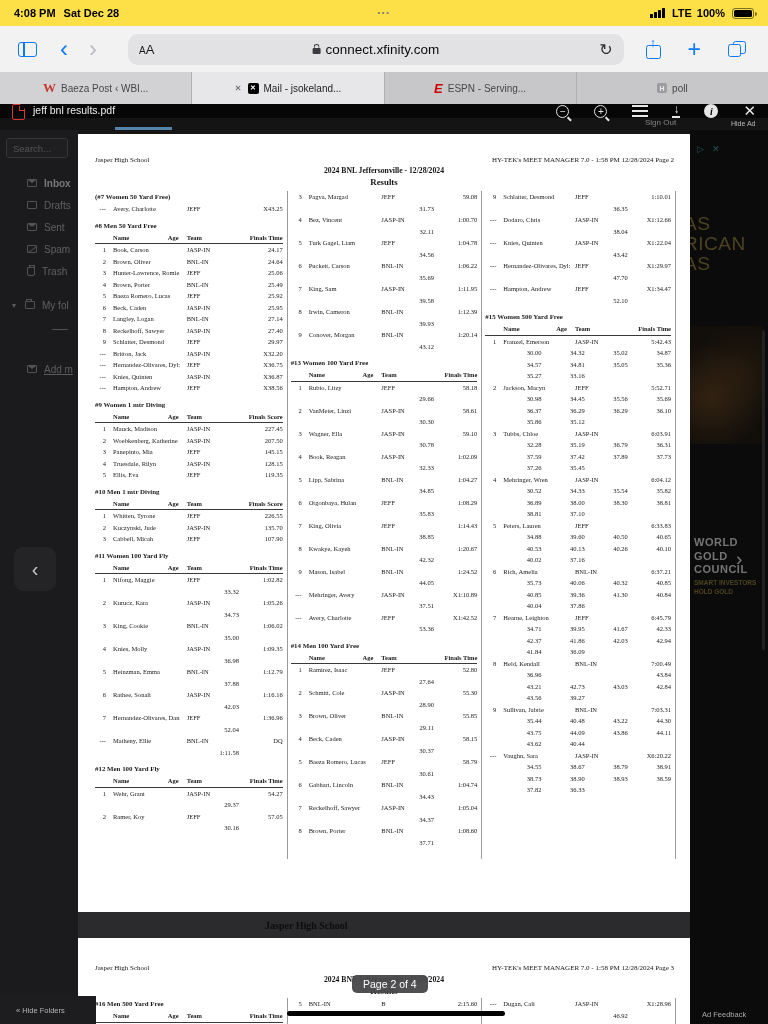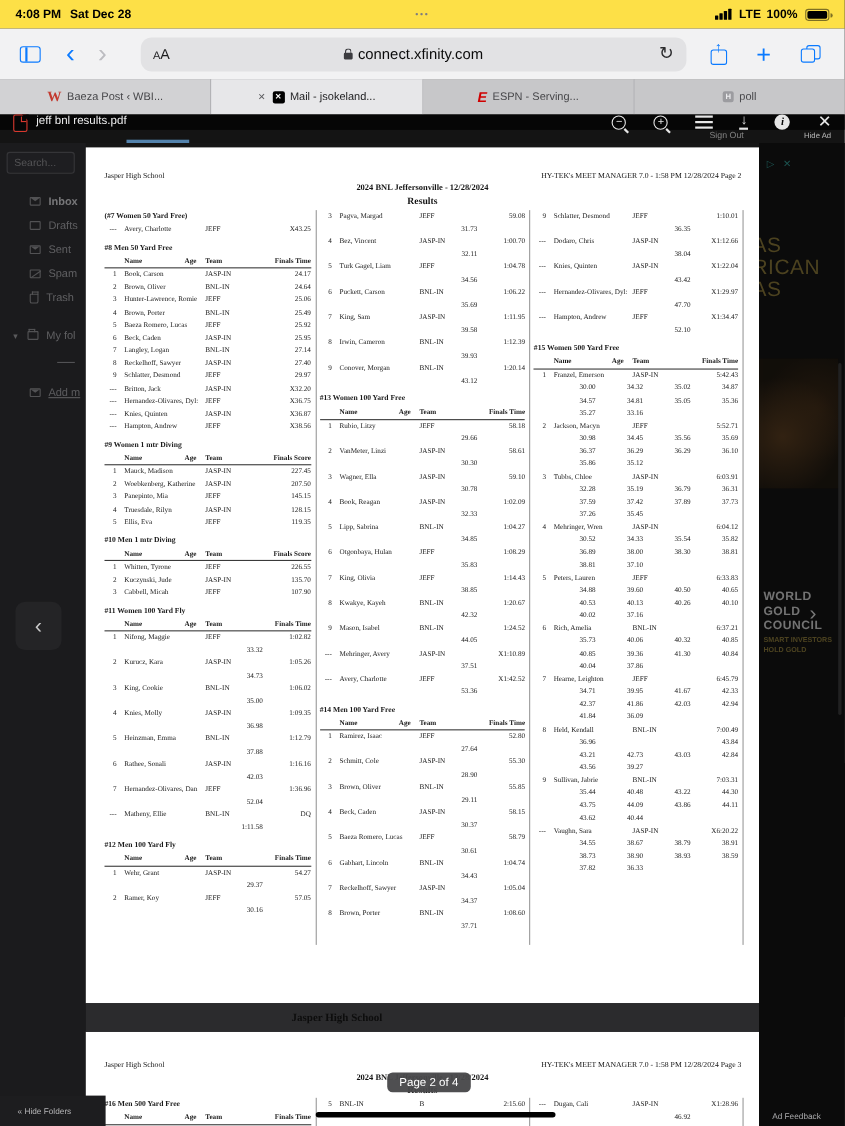--- a/index.html
+++ b/index.html
@@ -85,21 +85,21 @@
   .mitem.bold{color:#d2d2d4;font-weight:700}
   .mi{width:10px;height:8px;border:1px solid #8a8a8c;border-radius:1px;flex:none;position:relative;box-sizing:border-box}
   .mi-mail::after{content:"";position:absolute;left:0;top:0;border-style:solid;border-width:3px 4px 0 4px;border-color:#8a8a8c transparent transparent transparent}
   .mi-trash{width:8px;height:9px;border-radius:1px 1px 2px 2px}
   .mi-trash::before{content:"";position:absolute;top:-3px;left:1px;width:4px;height:2px;border:1px solid #8a8a8c;border-bottom:none}
   .mi-spam::after{content:"";position:absolute;left:-1px;top:3px;width:11px;height:1px;background:#8a8a8c;transform:rotate(-35deg)}
   .mi-folder::before{content:"";position:absolute;top:-3px;left:0;width:4px;height:2px;border:1px solid #8a8a8c;border-bottom:none}
   .myrow{padding-left:12px;margin-top:12px}
   .tri{color:#9a9a9c;font-size:8px;margin-right:2px}
   .subrow{margin:4px 0 0 52px;width:16px;border-bottom:1px solid #8a8a8e;height:9px}
-  .addrow{margin-top:16px;text-decoration:underline;color:#9a9a9d}
+  .addrow{margin-top:28px;text-decoration:underline;color:#9a9a9d}
   
   .adp{position:absolute;top:130px;left:690px;right:0;bottom:0;background:#0b0b0b;overflow:hidden;z-index:2}
   .adch{position:absolute;top:14px;left:7px;color:#2e9c96;font-size:9px;display:flex;gap:8px}
   .adlines{position:absolute;top:84px;left:-6px;color:#8d7a35;font-weight:400;font-size:19px;line-height:20px;letter-spacing:.5px}
   .adfood{position:absolute;top:196px;left:0;right:6px;height:118px;
     background:radial-gradient(circle at 30% 60%,#5a3a1a,transparent 62%),radial-gradient(circle at 72% 38%,#3a2510,transparent 55%),#191209}
   .adbrand{position:absolute;top:406px;left:4px;color:#dadada;font-weight:700;font-size:11px;line-height:13.5px;letter-spacing:.5px}
   .adarrow{position:absolute;top:418px;left:46px;color:#e6e6e6;font-size:19px}
   .adtag{position:absolute;top:449px;left:4px;color:#8d7a35;font-size:6.5px;font-weight:700;line-height:8.5px}
   .adscroll{position:absolute;top:200px;right:3px;width:3px;height:320px;background:#4a4a4c;border-radius:2px;opacity:.7}

